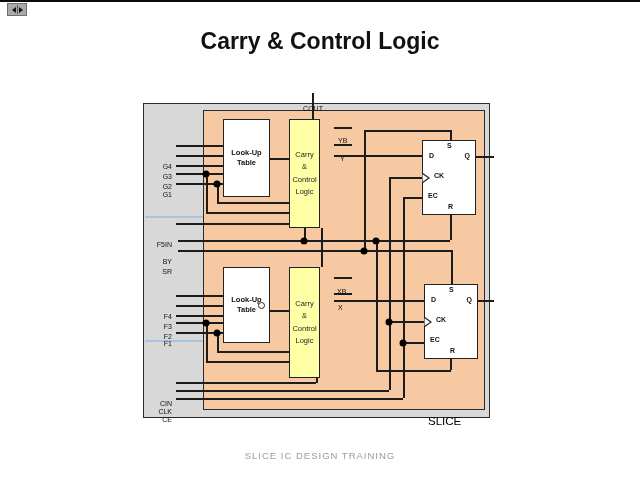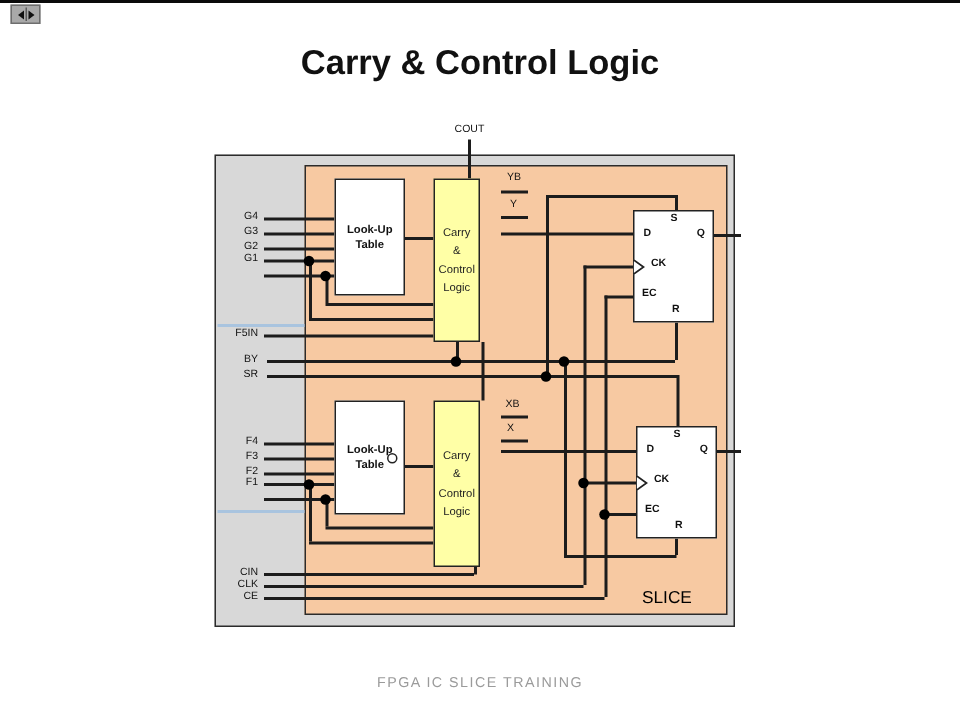--- a/index.html
+++ b/index.html
@@ -28,38 +28,38 @@
   .v{width:1.5px;}
   
   .blk{position:absolute;border:1.4px solid #222;box-sizing:border-box;display:flex;flex-direction:column;
        align-items:center;justify-content:center;text-align:center;}
   .lut{background:#ffffff;width:47px;font-weight:bold;font-size:7.5px;line-height:10px;color:#111;}
   .carry{background:#ffffa6;width:31px;font-size:7.5px;line-height:12.5px;color:#222;}
   .ff{background:#ffffff;width:54px;height:75px;}
   .pin{position:absolute;font-size:7px;font-weight:bold;color:#111;}
   #out-bubble{left:258px;top:302px;width:7px;height:7px;border:1.2px solid #222;border-radius:50%;background:#fff;box-sizing:border-box;}
   
-  .lbl{position:absolute;font-size:7px;color:#111;}
+  .lbl{position:absolute;font-size:7px;color:#111;margin-top:22px;}
   .in-lbl{left:146px;width:26px;text-align:right;}
   .dot{position:absolute;width:7px;height:7px;background:#000;border-radius:50%;transform:translate(-50%,-50%);}
   #slice-lbl{left:428px;top:393px;font-size:11.5px;color:#000;}
   #cout-lbl{left:297px;top:83px;width:32px;text-align:center;}
 </style>
 </head>
 <body>
 
 <div class="abs" id="top-bar"></div>
 <div class="abs" id="nav-btn">
   <span class="tri tri-l"></span>
   <span id="nav-div"></span>
   <span class="tri tri-r"></span>
 </div>
 
 <div class="abs" id="title">Carry &amp; Control Logic</div>
-<div class="abs" id="footer">FPGA IC SLICE TRAINING</div>
+<div class="abs" id="footer">SLICE IC DESIGN TRAINING</div>
 
 <div class="abs" id="slice-outer"></div>
 <div class="abs" id="slice-inner"></div>
 <div class="abs blue-line" style="top:216px;"></div>
 <div class="abs blue-line" style="top:340px;"></div>
 
 <div class="w h" style="left:176px;top:145px;width:47px;"></div>
 <div class="w h" style="left:176px;top:155px;width:47px;"></div>
 <div class="w h" style="left:176px;top:165px;width:47px;"></div>
 <div class="w h" style="left:176px;top:173px;width:47px;"></div>

